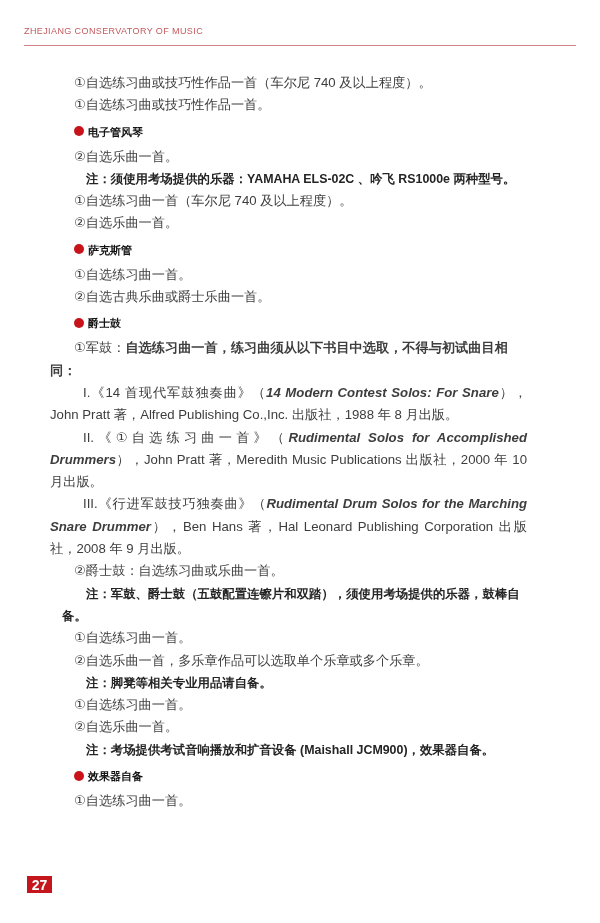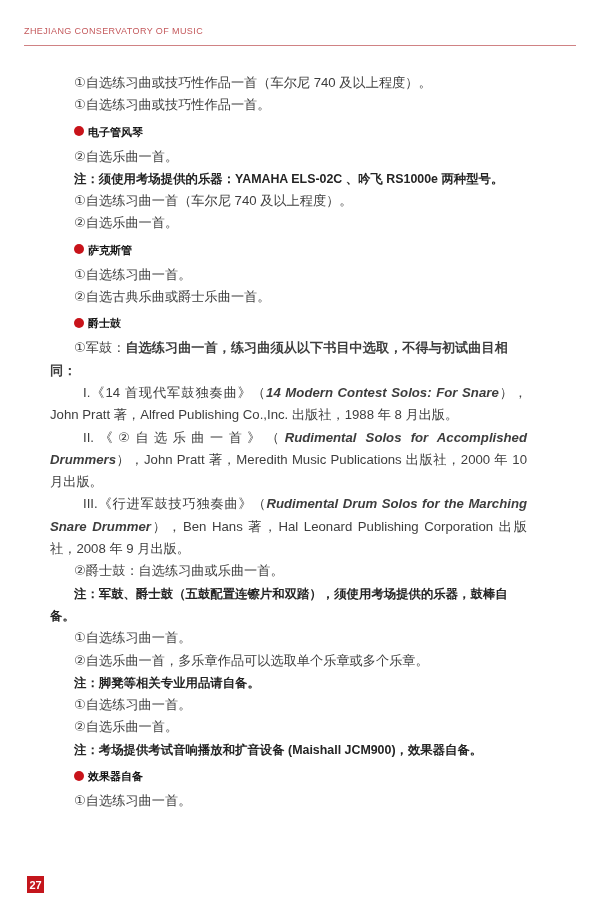--- a/index.html
+++ b/index.html
@@ -58,42 +58,43 @@
     margin: 4px 0 2px 0;
     font-weight: bold;
     font-size: 11px;
     color: #141414;
     line-height: 23px;
   }
   .para.note {
     font-weight: bold;
     font-size: 12.4px;
     color: #242424;
+    margin-left: 12px;
   }
   .dot {
     display: inline-block;
     width: 10px;
     height: 10px;
     border-radius: 50%;
     background: #c8131a;
     margin-right: 4px;
     vertical-align: -0.5px;
   }
   .b { font-weight: bold; }
   .i { font-style: italic; }
   
   .page-num {
     position: absolute;
     left: 27px;
     top: 876px;
-    width: 17px;
+    width: 25px;
     height: 17px;
     background: #c4161c;
     color: #ffffff;
-    font-size: 11px;
+    font-size: 14px;
     font-weight: bold;
     display: flex;
     align-items: center;
     justify-content: center;
   }
 </style>
 </head>
 <body>
 
 <div class="page">
@@ -110,21 +111,21 @@
       <p class="para item"><span>②自选乐曲一首。</span></p>
       <p class="para note"><span>注：须使用考场提供的乐器：YAMAHA ELS-02C 、吟飞 RS1000e 两种型号。</span></p>
       <p class="para item"><span>①自选练习曲一首（车尔尼 740 及以上程度）。</span></p>
       <p class="para item"><span>②自选乐曲一首。</span></p>
       <p class="para heading"><span class="dot"></span><span>萨克斯管</span></p>
       <p class="para item"><span>①自选练习曲一首。</span></p>
       <p class="para item"><span>②自选古典乐曲或爵士乐曲一首。</span></p>
       <p class="para heading"><span class="dot"></span><span>爵士鼓</span></p>
       <p class="para item"><span>①军鼓：</span><span class="b">自选练习曲一首，练习曲须从以下书目中选取，不得与初试曲目相同：</span></p>
       <p class="para book"><span>I.《14 首现代军鼓独奏曲》（</span><span class="b i">14 Modern Contest Solos: For Snare</span><span>），John Pratt 著，Alfred Publishing Co.,Inc. 出版社，1988 年 8 月出版。</span></p>
-      <p class="para book"><span>II.《②自选乐曲一首》（</span><span class="b i">Rudimental Solos for Accomplished Drummers</span><span>），John Pratt 著，Meredith Music Publications 出版社，2000 年 10 月出版。</span></p>
+      <p class="para book"><span>II.《①自选练习曲一首》（</span><span class="b i">Rudimental Solos for Accomplished Drummers</span><span>），John Pratt 著，Meredith Music Publications 出版社，2000 年 10 月出版。</span></p>
       <p class="para book"><span>III.《行进军鼓技巧独奏曲》（</span><span class="b i">Rudimental Drum Solos for the Marching Snare Drummer</span><span>），Ben Hans 著，Hal Leonard Publishing Corporation 出版社，2008 年 9 月出版。</span></p>
       <p class="para item"><span>②爵士鼓：自选练习曲或乐曲一首。</span></p>
       <p class="para note"><span>注：军鼓、爵士鼓（五鼓配置连镲片和双踏），须使用考场提供的乐器，鼓棒自备。</span></p>
       <p class="para item"><span>①自选练习曲一首。</span></p>
       <p class="para item"><span>②自选乐曲一首，多乐章作品可以选取单个乐章或多个乐章。</span></p>
       <p class="para note"><span>注：脚凳等相关专业用品请自备。</span></p>
       <p class="para item"><span>①自选练习曲一首。</span></p>
       <p class="para item"><span>②自选乐曲一首。</span></p>
       <p class="para note"><span>注：考场提供考试音响播放和扩音设备 (Maishall JCM900)，效果器自备。</span></p>
       <p class="para heading"><span class="dot"></span><span>效果器自备</span></p>

